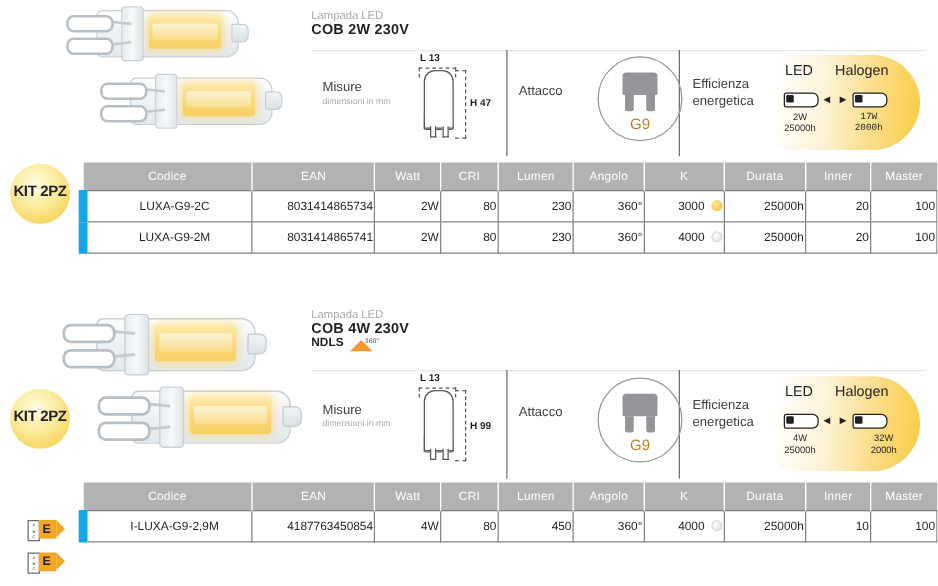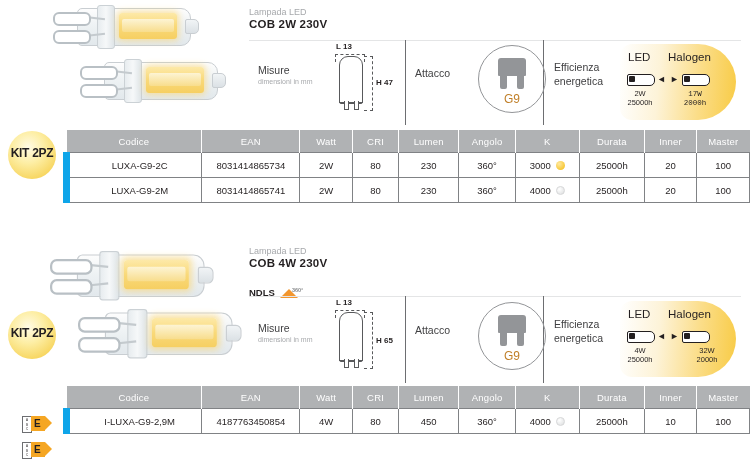--- a/index.html
+++ b/index.html
@@ -49,21 +49,21 @@
   .lamp .fil{position:absolute;left:30px;width:22px;height:2px;background:#c4cace;}
   .lamp .fil.f1{top:13px;transform:rotate(6deg);}
   .lamp .fil.f2{top:30px;transform:rotate(-6deg);}
 
   .vline{position:absolute;width:1px;background:#6d6e71;}
   .spec-lbl{font-size:10.5px;color:#404042;}
   .spec-sub{font-size:7px;color:#a7a9ac;margin-top:2px;}
 
   .title-led{font-size:9px;color:#a7a9ac;}
   .title-main{font-size:11.5px;font-weight:bold;color:#231f20;letter-spacing:.2px;margin-top:1px;}
-  .title-ndls{font-size:9.5px;font-weight:bold;color:#231f20;margin-top:17px;display:flex;align-items:center;gap:5px;}
+  .title-ndls{font-size:9.5px;font-weight:bold;color:#231f20;margin-top:0;display:flex;align-items:flex-start;gap:5px;}
   .ndls-badge{position:relative;width:30px;height:12px;}
   .ndls-badge .cone{
     position:absolute;left:0;top:3px;width:0;height:0;
     border-left:9px solid transparent;border-right:9px solid transparent;
     border-bottom:9px solid #f2962e;
   }
   .ndls-badge .deg{position:absolute;left:12px;top:1px;font-size:5.5px;color:#8a8c8e;}
   .title-rule{position:absolute;height:1px;background:#e4e5e6;}
 
   
@@ -95,21 +95,21 @@
 
   
   table{position:absolute;border-collapse:collapse;font-size:9.5px;}
   thead th{
     background:#b0b2b4;color:#ffffff;font-weight:normal;font-size:9.5px;
     height:20px;border-right:1px solid #ffffff;text-align:center;letter-spacing:.2px;
   }
   thead th:last-child{border-right:none;}
   tbody td{
     height:22px;border-right:1px solid #808285;border-bottom:1px solid #808285;
-    text-align:center;color:#231f20;background:#fff;
+    text-align:right;color:#231f20;background:#fff;
   }
   tbody tr:first-child td{border-top:1px solid #808285;}
   tbody td:first-child{border-left:7px solid #0ea5e9;text-align:center;padding-left:9px;}
   tbody td:last-child{border-right:1px solid #808285;}
   .kdot{display:inline-block;width:9px;height:9px;border-radius:50%;vertical-align:-1px;margin-left:5px;}
   .k-warm{background:radial-gradient(circle at 35% 32%,#ffe9a0,#f7c838 70%,#e8b62a);}
   .k-cool{background:radial-gradient(circle at 35% 32%,#ffffff,#e6e7e8 70%,#d3d4d6);border:1px solid #d8d9da;width:7px;height:7px;}
 
   
   .kit{position:absolute;width:48px;height:48px;border-radius:50%;
@@ -318,21 +318,21 @@
       <div class="base" style="top:50px;"></div>
       <div class="pin" style="left:19px;top:61px;"></div>
         <div class="pin" style="left:29px;top:61px;"></div>
       <div class="dash-h" style="left:10px;top:12px;width:30px;"></div>
       <div class="dash-v" style="left:10px;top:12px;height:8px;"></div>
       <div class="dash-v" style="left:39px;top:12px;height:8px;"></div>
       <div class="dash-v" style="left:47px;top:14px;height:57px;"></div>
       <div class="dash-h" style="left:39px;top:14px;width:9px;"></div>
       <div class="dash-h" style="left:39px;top:70px;width:9px;"></div>
       <div class="lbl" style="left:11px;top:0px;">L 13</div>
-      <div class="lbl" style="left:51px;top:38px;">H 65</div>
+      <div class="lbl" style="left:51px;top:38px;">H 99</div>
     </div>
 
     <div class="spec-lbl" style="position:absolute;left:415px;top:86px;">Attacco</div>
     <div class="socket" style="left:478px;top:64px;">
       <div class="cap"></div>
         <div class="leg" style="left:21px;"></div>
         <div class="leg" style="left:38px;"></div>
       <div class="g9">G9</div>
     </div>
 

